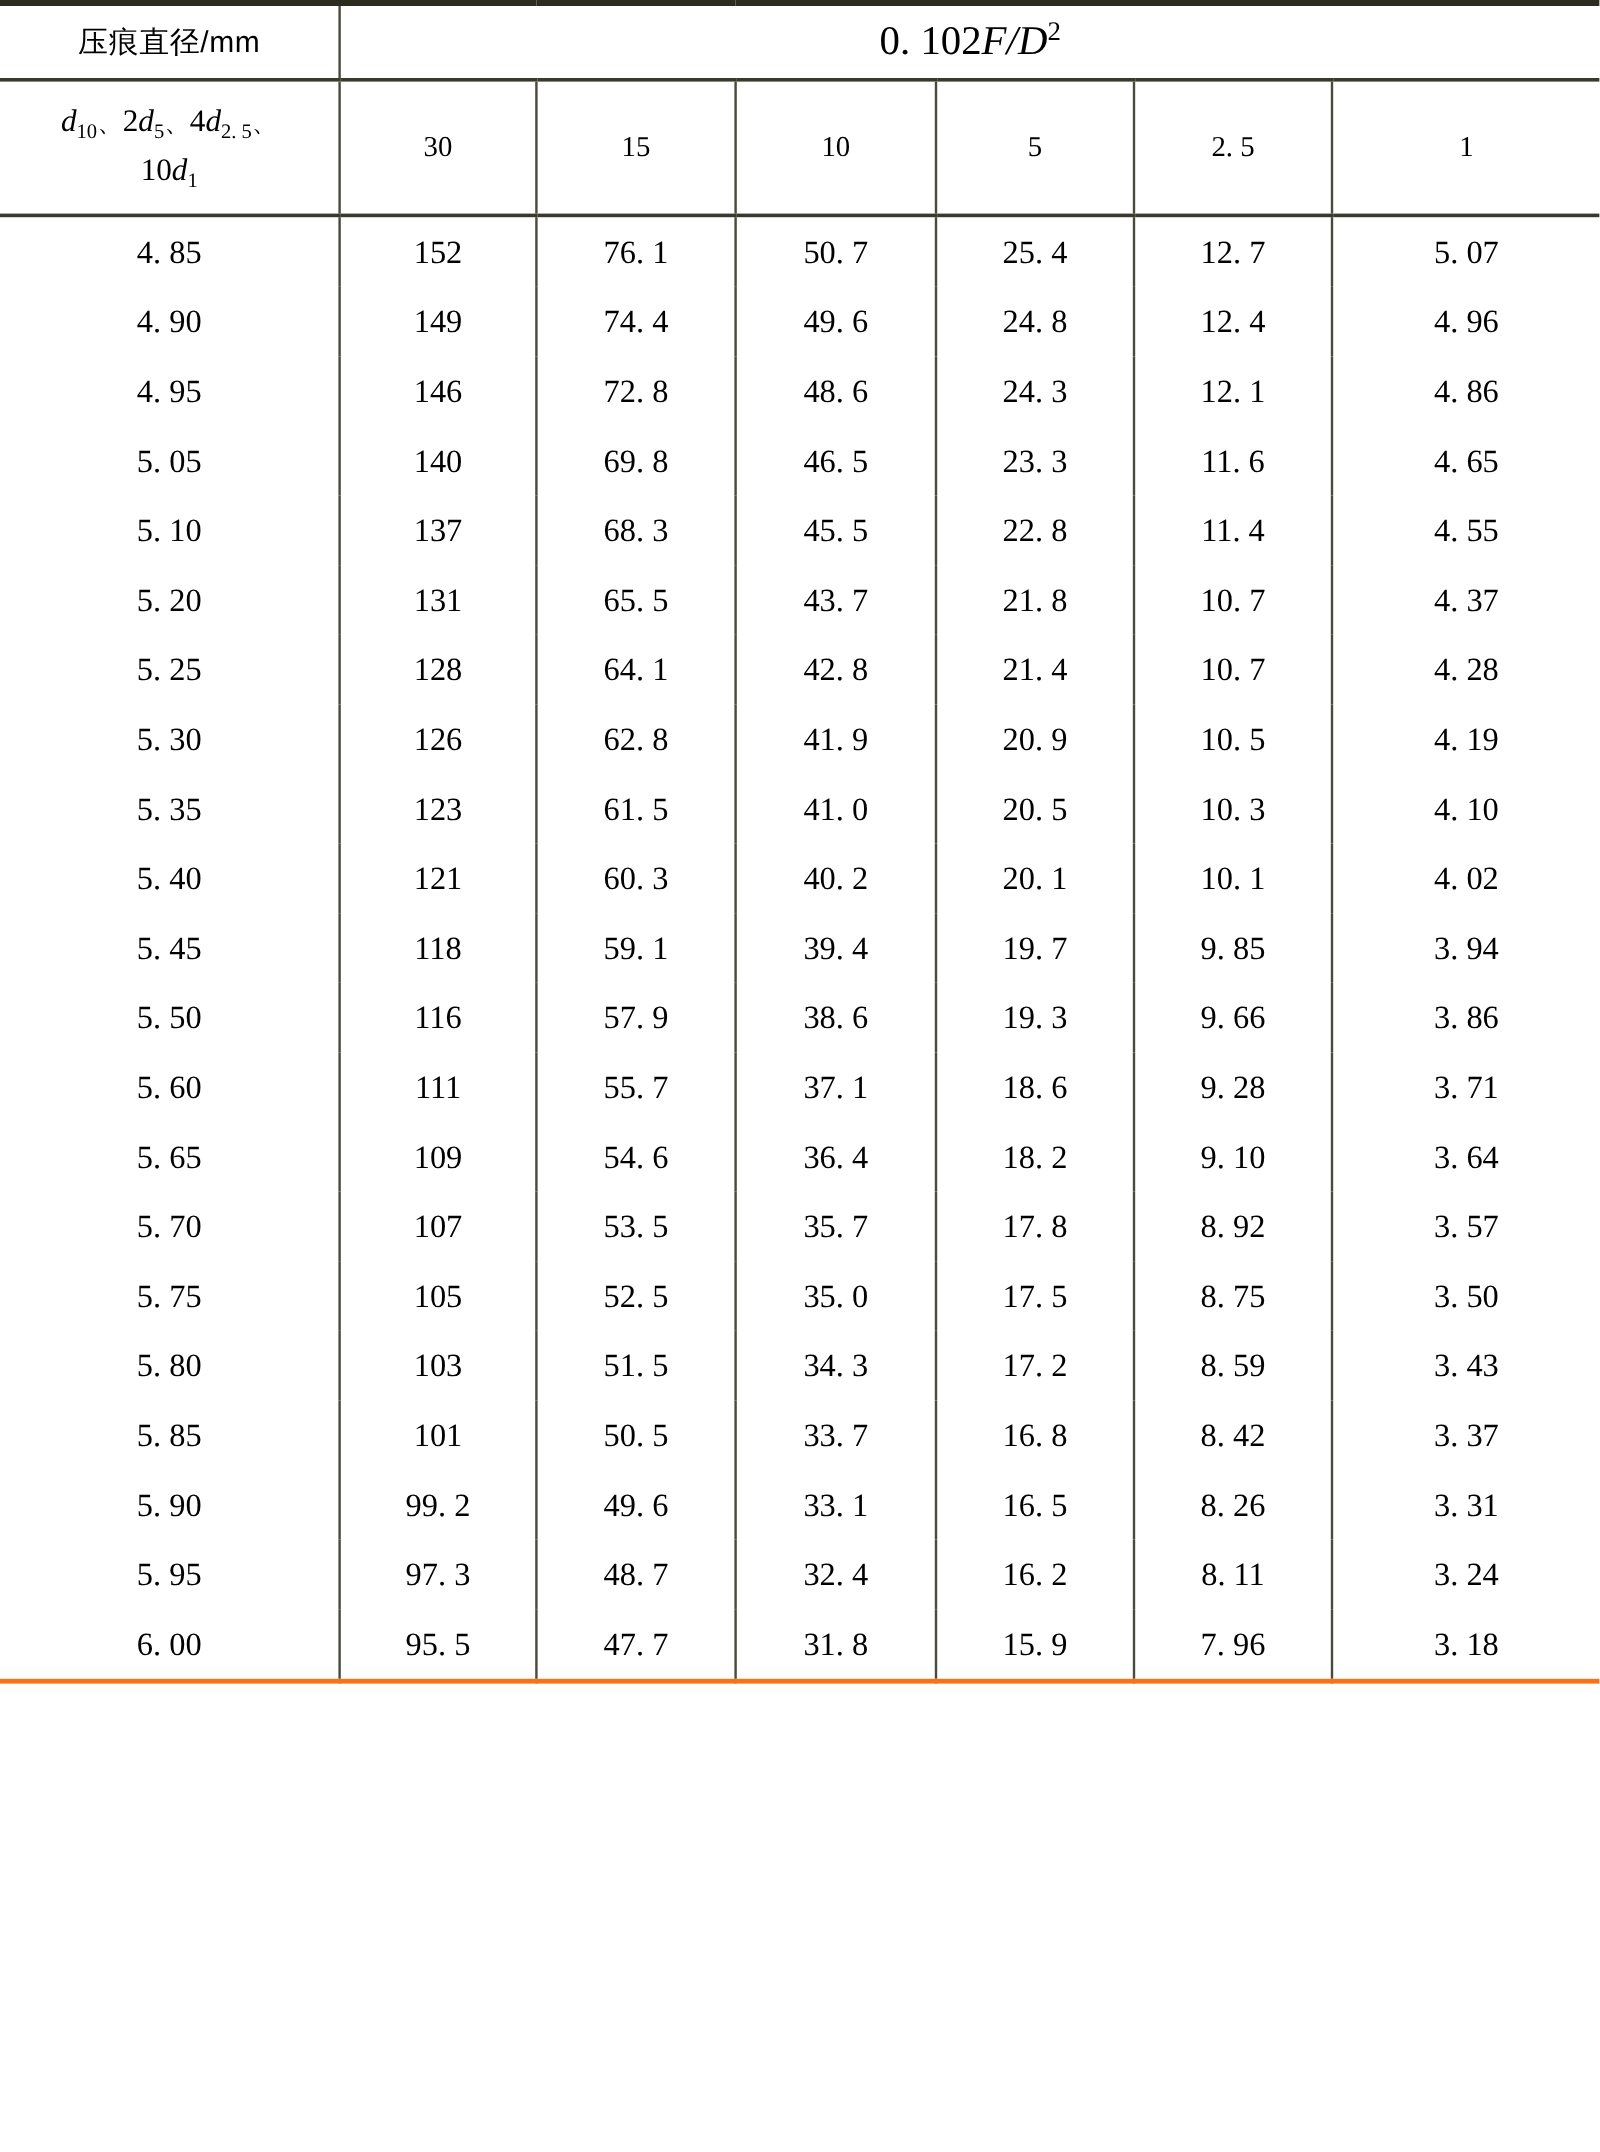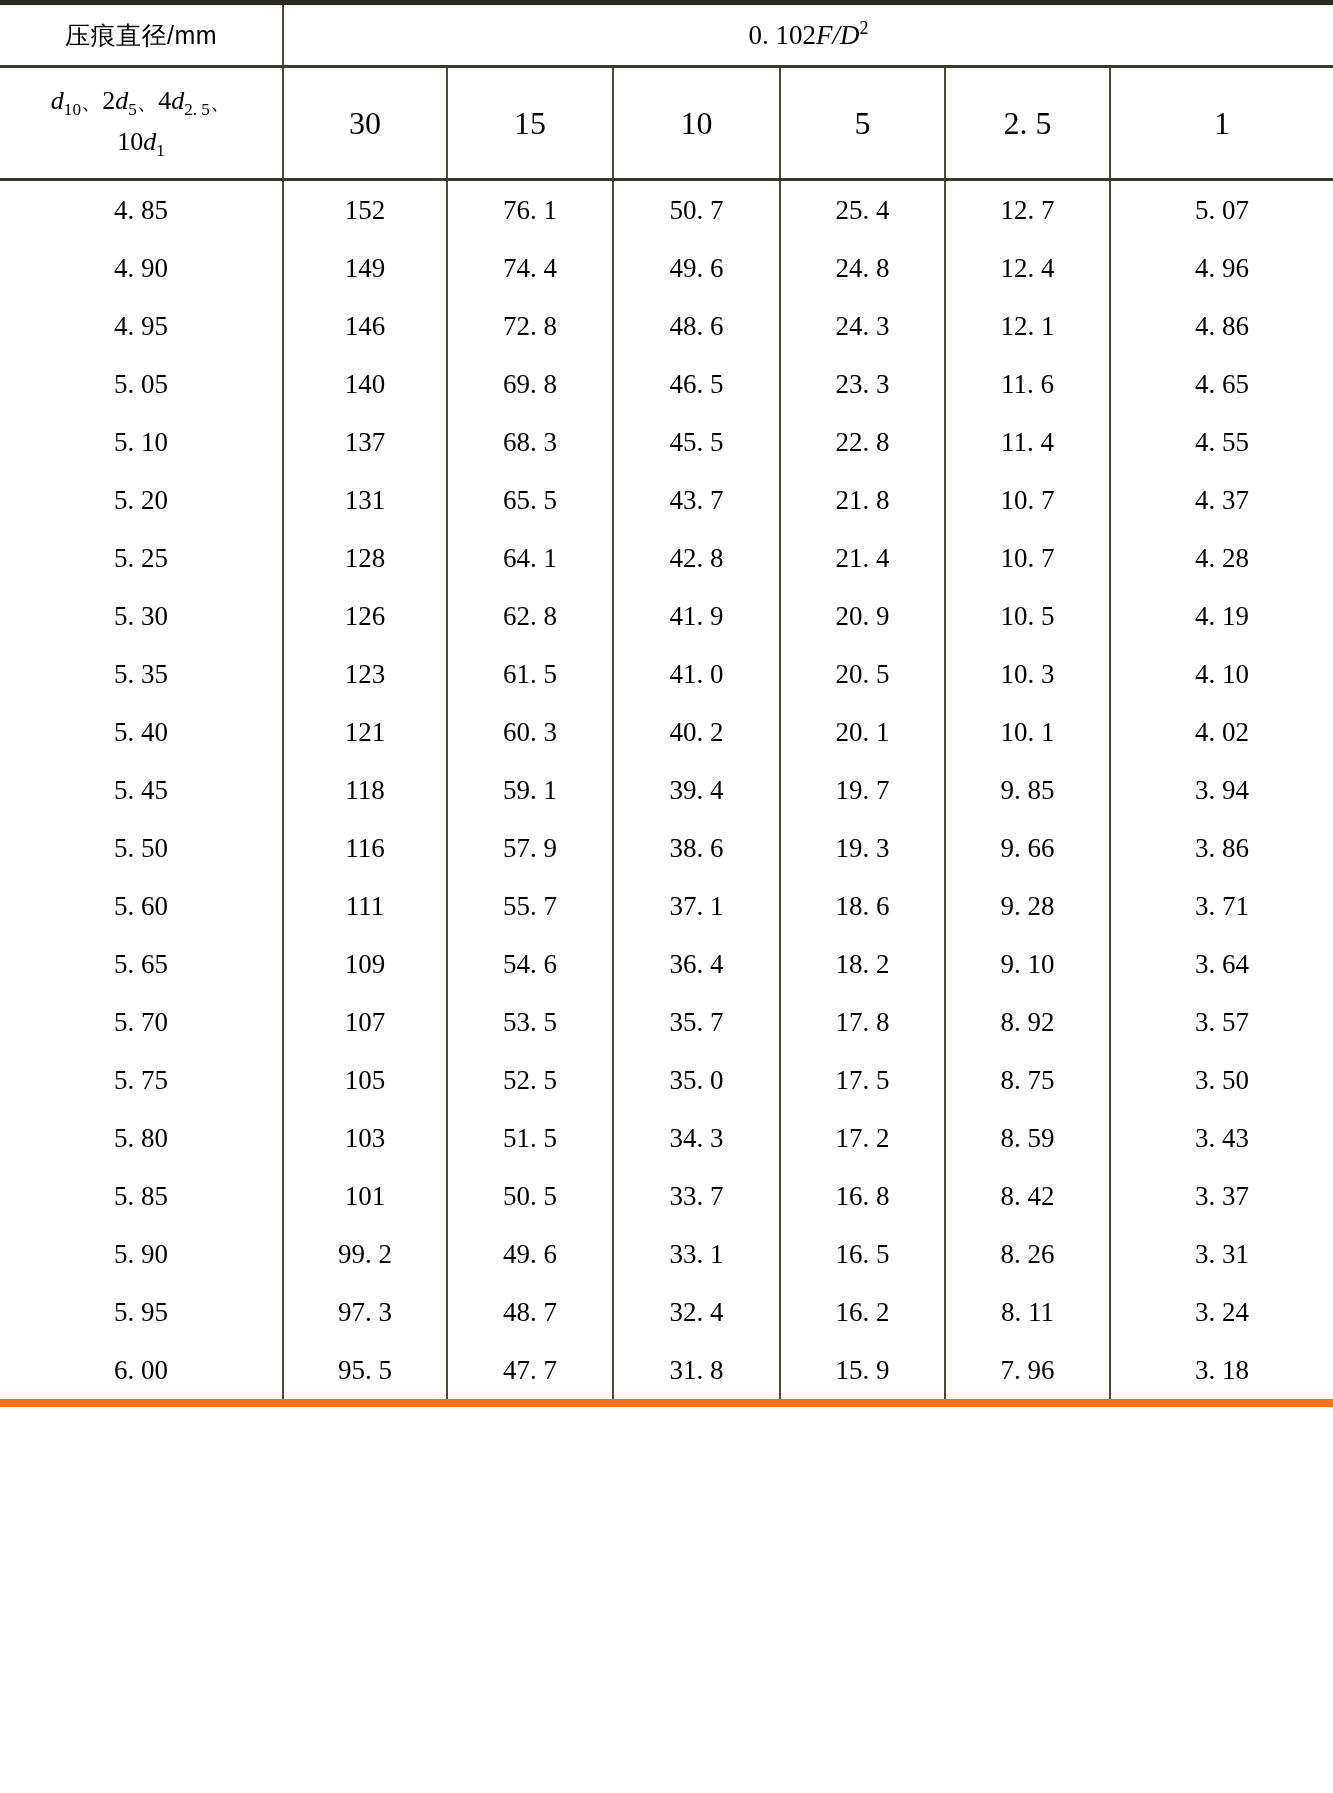--- a/index.html
+++ b/index.html
@@ -25,21 +25,21 @@
   table.brinell {
     width: 1333px;
     border-collapse: collapse;
     table-layout: fixed;
     font-size: 25px;
   }
 
   
   table.brinell {
     border-top: 5px solid #2b2b20;
-    border-bottom: 8px solid #f97316;
+    border-bottom: 4px solid #f97316;
   }
 
   col.c0 { width: 283px; }
   col.c1 { width: 164px; }
   col.c2 { width: 166px; }
   col.c3 { width: 167px; }
   col.c4 { width: 165px; }
   col.c5 { width: 165px; }
   col.c6 { width: 223px; }
 
@@ -59,26 +59,26 @@
     height: 60px;
     font-size: 26px;
     line-height: 1.2;
   }
   tr.hdr-top th.title-cell {
     font-family: "Liberation Sans", "DejaVu Sans", sans-serif;
     font-size: 25px;
     letter-spacing: 0.5px;
   }
   tr.hdr-top th.formula-cell {
-    font-size: 27px;
+    font-size: 34px;
   }
 
   tr.hdr-bottom th {
     height: 110px;
-    font-size: 32px;
+    font-size: 24px;
     border-top: 3px solid #3a3a2c;
   }
   tr.hdr-bottom th.sym-cell {
     font-size: 26px;
     line-height: 1.45;
   }
 
   
   tr.first-data td {
     border-top: 3px solid #3a3a2c;

